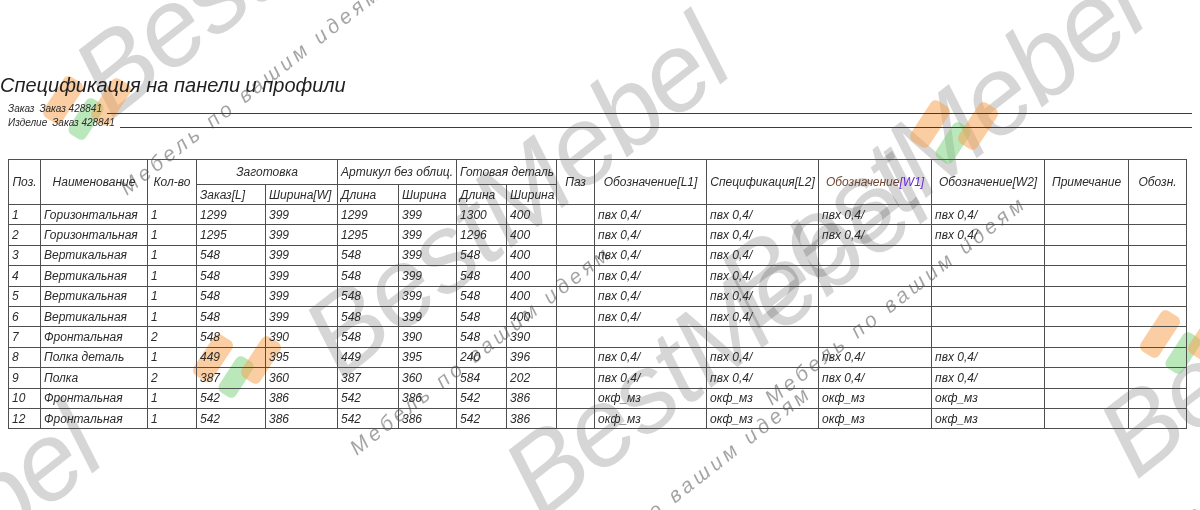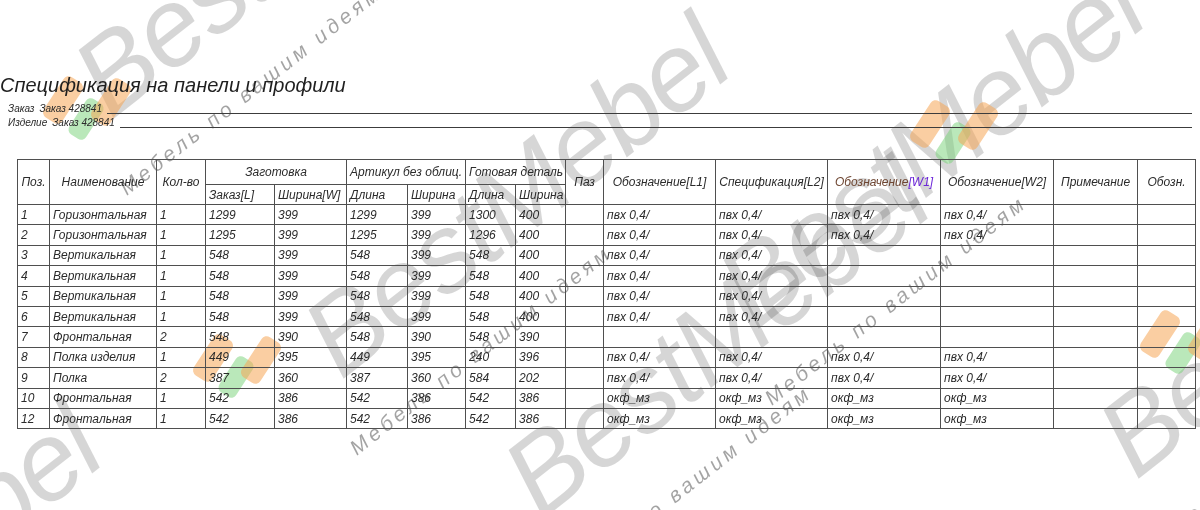--- a/index.html
+++ b/index.html
@@ -24,21 +24,21 @@
   .content{position:absolute;inset:0;z-index:1;}
   .doc-title{position:absolute;left:0;top:74px;width:100%;text-align:left;
              font-size:20px;color:#1f1f1f;}
   .fields{position:absolute;left:8px;right:8px;top:99px;}
   .field{display:flex;align-items:flex-end;height:14.6px;font-size:10px;}
   .field .fl{white-space:nowrap;}
   .field .fv{white-space:nowrap;margin-left:5px;}
   .field .rule{flex:1;border-bottom:1px solid #3c3c3c;margin-left:5px;height:12px;}
 
   table.spec{position:absolute;left:8px;top:159px;width:1178px;border-collapse:collapse;
-             table-layout:fixed;background:transparent;margin-left:9px;}
+             table-layout:fixed;background:transparent;}
   table.spec th,table.spec td{border:1px solid #4f4f4f;font-weight:normal;font-style:italic;
              font-size:12px;padding:0 3px;overflow:hidden;white-space:nowrap;background:transparent;}
   table.spec thead tr.r1 th{height:24px;text-align:center;}
   table.spec thead tr.r2 th{height:19px;text-align:left;}
   table.spec thead th.ctr{text-align:center;}
   table.spec tbody tr{height:20.4px;}
   table.spec tbody td{text-align:left;vertical-align:middle;}
   th.hdr-w1{color:#6e4632;}
   th.hdr-w1 .w1tag{color:#6d28d9;}
 </style>
@@ -277,21 +277,21 @@
             <td></td>
             <td></td>
             <td></td>
             <td></td>
             <td></td>
             <td></td>
             <td></td>
           </tr>
           <tr>
             <td>8</td>
-            <td>Полка изделия</td>
+            <td>Полка деталь</td>
             <td>1</td>
             <td>449</td>
             <td>395</td>
             <td>449</td>
             <td>395</td>
             <td>240</td>
             <td>396</td>
             <td></td>
             <td>пвх 0,4/</td>
             <td>пвх 0,4/</td>

